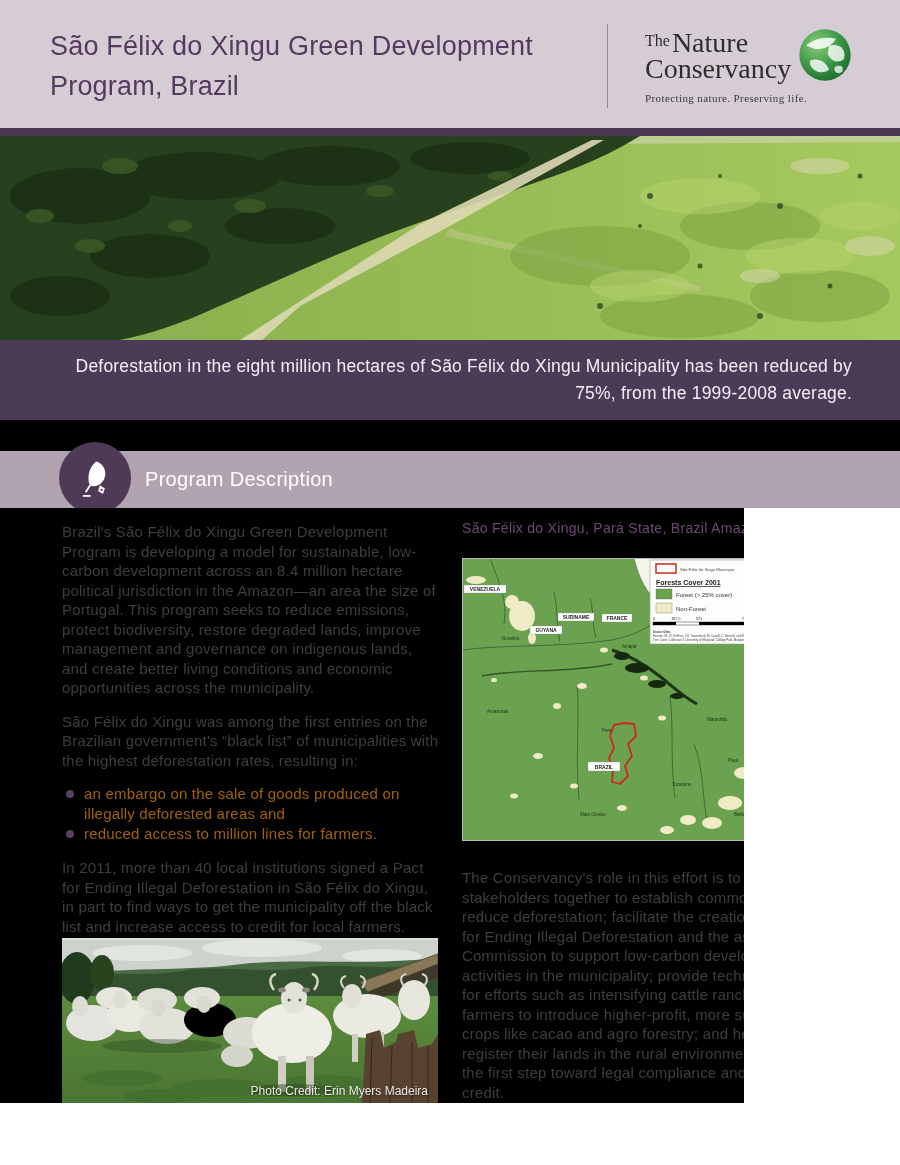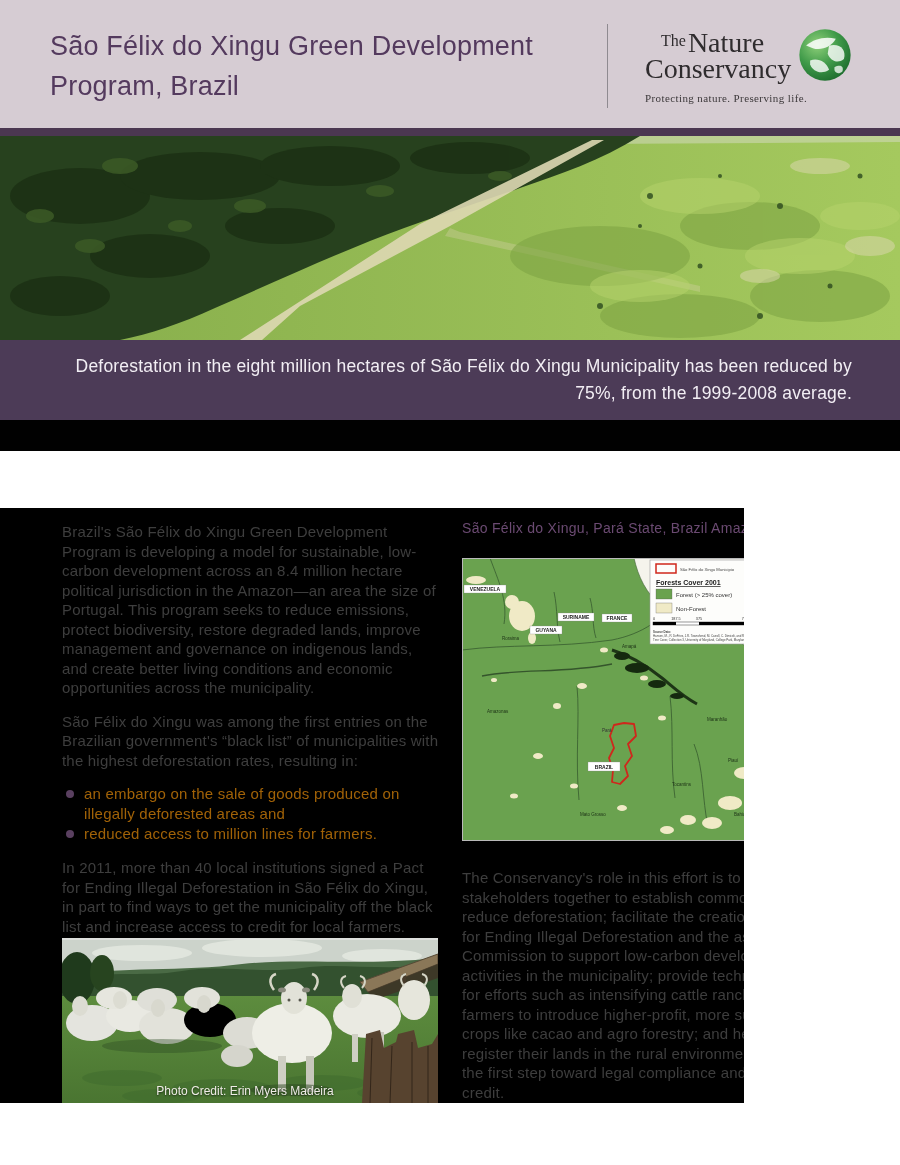--- a/index.html
+++ b/index.html
@@ -8,21 +8,21 @@
     position:relative;width:900px;height:1165px;margin:0 auto;background:#ffffff;
     font-family:"Liberation Sans",sans-serif;overflow:hidden;
   }
   
   #header{position:absolute;left:0;top:0;width:900px;height:128px;background:#d6ccd3;}
   #title{position:absolute;left:50px;top:26px;width:540px;
     font-size:27px;line-height:40px;color:#543a5e;font-weight:400;letter-spacing:.2px;}
   #logo-divider{position:absolute;left:607px;top:24px;width:1px;height:84px;background:#8f8a90;}
   #logo-block{position:absolute;left:645px;top:28px;width:245px;color:#2f2c2e;
     font-family:"Liberation Serif",serif;}
-  #logo-line1{font-size:28px;line-height:26px;margin-left:16px;}
+  #logo-line1{font-size:28px;line-height:26px;}
   #logo-line1 .the{font-size:16px;vertical-align:6px;margin-right:2px;}
   #logo-line2{font-size:28px;line-height:26px;}
   #logo-tagline{margin-top:10px;font-size:11px;letter-spacing:.4px;color:#3c383a;}
   #logo-globe{position:absolute;left:798px;top:28px;width:54px;height:54px;}
   
   #accent-bar{position:absolute;left:0;top:128px;width:900px;height:8px;background:#4b3751;}
   #hero{position:absolute;left:0;top:136px;width:900px;height:204px;overflow:hidden;}
   #hero svg{display:block;}
   #quote-bar{position:absolute;left:0;top:340px;width:900px;height:80px;background:#4c3b57;text-align:right;}
   #quote-text{position:absolute;left:62px;top:13px;width:790px;color:#f2eef4;
@@ -36,21 +36,21 @@
   
   #body-area{position:absolute;left:0;top:508px;width:744px;height:595px;background:#000000;overflow:hidden;}
   .col-left{position:absolute;left:62px;top:14px;width:378px;}
   .body-text{color:#3e3e3e;font-size:15px;line-height:19.5px;letter-spacing:.2px;margin:0 0 14px 0;}
   ul.bullets{margin:0 0 14px 0;padding:0;list-style:none;}
   ul.bullets li{position:relative;padding-left:22px;color:#a16207;font-size:15px;
     line-height:20px;letter-spacing:.2px;}
   ul.bullets li::before{content:"";position:absolute;left:4px;top:6px;width:8px;height:8px;
     border-radius:50%;background:#5a4060;}
   #cattle-photo{position:absolute;left:62px;top:430px;width:376px;height:165px;}
-  #cattle-credit{position:absolute;left:62px;top:576px;width:366px;text-align:center;
+  #cattle-credit{position:absolute;left:62px;top:576px;width:366px;text-align:right;
     color:#efece6;font-size:12px;text-shadow:0 1px 2px rgba(0,0,0,.6);}
   #map-caption{position:absolute;left:462px;top:12px;width:390px;color:#6b4a72;
     font-size:14px;letter-spacing:.3px;}
   #map-figure{position:absolute;left:462px;top:50px;width:379px;height:283px;}
   #right-paragraph{position:absolute;left:462px;top:360px;width:386px;}
   
   svg text{font-family:"Liberation Sans",sans-serif;}
   svg text.serif{font-family:"Liberation Serif",serif;}
 </style>
 </head>
@@ -159,20 +159,32 @@
     </svg>
 
   </div>
 
   <div id="quote-bar">
     <div id="quote-text">Deforestation in the eight million hectares of São Félix do Xingu Municipality has been reduced by 75%, from the 1999-2008 average.</div>
   </div>
 
   <div id="black-strip"></div>
 
+  <div id="section-bar">
+    <div id="section-icon">
+      <svg width="44" height="44" viewBox="0 0 40 40">
+        <path d="M21,5 C28,7 31,14 28.5,20.5 C26.5,25.5 21.5,28.5 16.5,27 L14.5,24.5 C13,18 15,10 21,5 Z" fill="#ffffff"></path>
+        <path d="M16,26 L11.5,33" stroke="#ffffff" stroke-width="1.6" fill="none"></path>
+        <path d="M24.5,26.5 L29,29.5 L27.2,34.5 L22.8,31.8 Z" fill="#ffffff"></path>
+        <circle cx="26" cy="30.8" r="1" fill="#4e3a57"></circle>
+        <rect x="9" y="35.5" width="7" height="1.6" fill="#ffffff"></rect>
+      </svg>
+    </div>
+    <div id="section-title">Program Description</div>
+  </div>
 
   <div id="body-area">
 
     <div class="col-left">
       <p class="body-text">Brazil's São Félix do Xingu Green Development Program is developing a model for sustainable, low-carbon development across an 8.4 million hectare political jurisdiction in the Amazon—an area the size of Portugal. This program seeks to reduce emissions, protect biodiversity, restore degraded lands, improve management and governance on indigenous lands, and create better living conditions and economic opportunities across the municipality.</p>
       <p class="body-text">São Félix do Xingu was among the first entries on the Brazilian government's “black list” of municipalities with the highest deforestation rates, resulting in:</p>
       <ul class="bullets">
         <li>an embargo on the sale of goods produced on illegally deforested areas and</li>
         <li>reduced access to million lines for farmers.</li>
       </ul>

